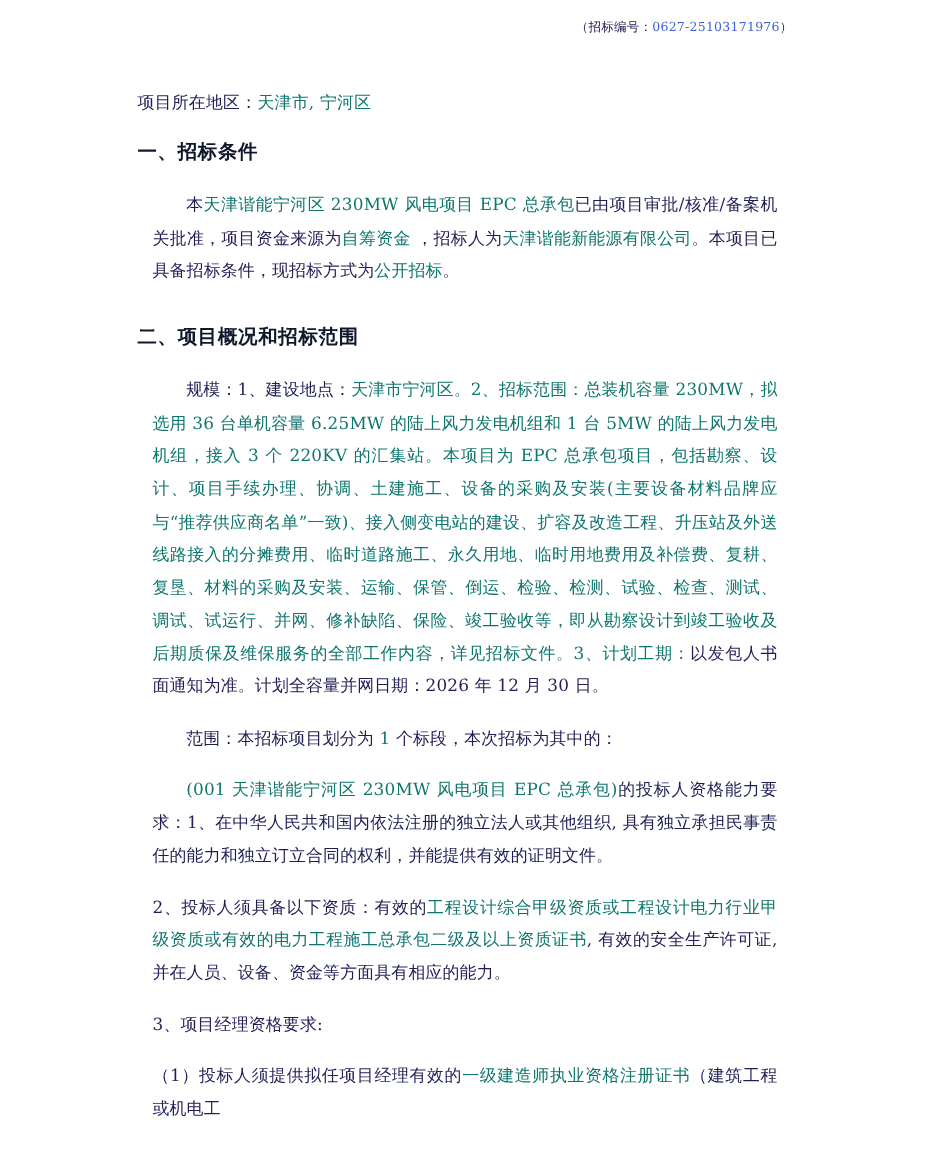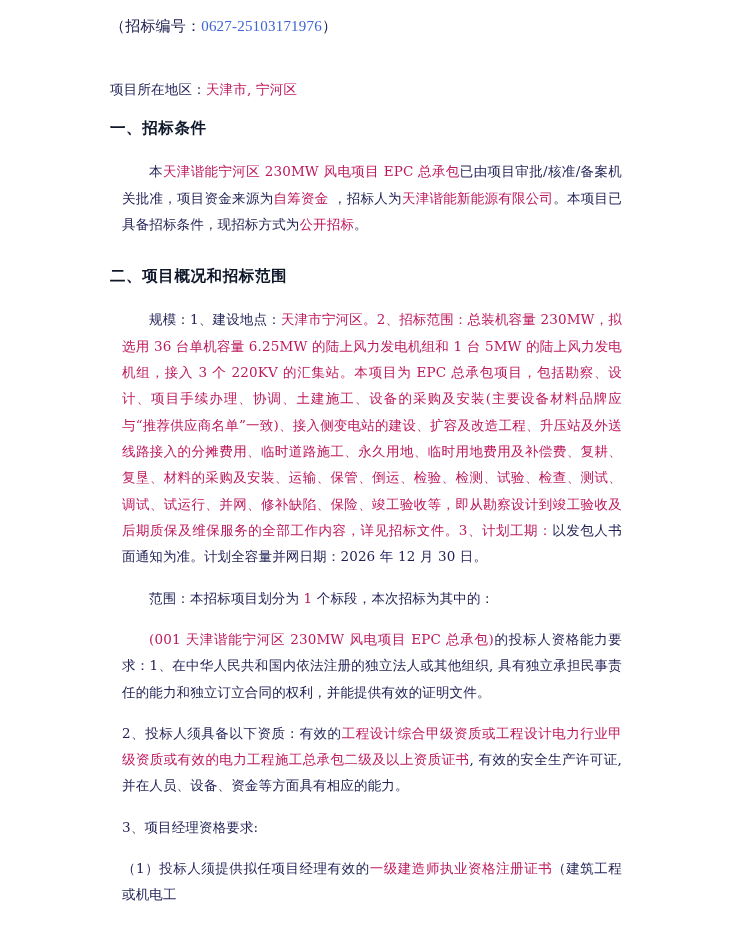--- a/index.html
+++ b/index.html
@@ -35,28 +35,27 @@
     font-size: 17px;
     font-weight: bold;
     color: #3a4bbf;
     letter-spacing: 0.3px;
     margin: 0;
     padding-top: 50px;
     line-height: 1.4;
     white-space: nowrap;
   }
   .doc-subtitle {
-    text-align: left;
-    font-size: 15px;
+    text-align: right;
+    font-size: 10px;
     color: #1a1a4e;
     margin: 0;
     padding-top: 16px;
     line-height: 1.4;
     letter-spacing: 0.2px;
-    font-family: Liberation Serif, serif;
   }
 
   
   .meta-line {
     font-size: 13.5px;
     color: #1f1f55;
     margin: 0;
     padding-top: 40px;
     line-height: 1.8;
     letter-spacing: 0.2px;
@@ -79,21 +78,21 @@
     text-align: justify;
     text-justify: inter-ideograph;
     text-indent: 2em;
     letter-spacing: 0.15px;
     padding-top: 3px;
   }
   p.para.noindent {
     text-indent: 0;
   }
   .hl {
-    color: #be185d;
+    color: #0f766e;
   }
   .title-hl {
     color: #3f63d8;
   }
 </style>
 </head>
 <body>
 
 <div class="page">
   <div class="content">

